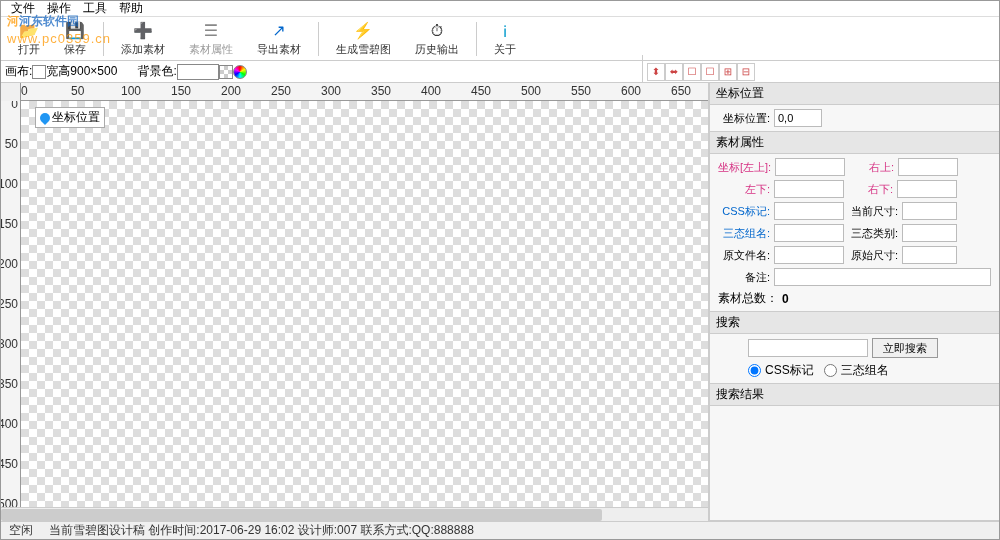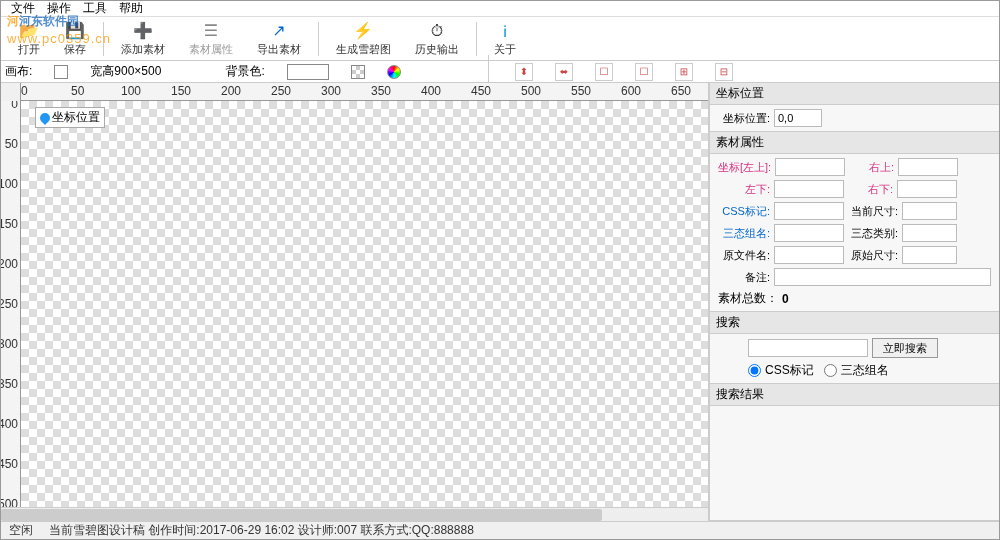--- a/index.html
+++ b/index.html
@@ -4,21 +4,21 @@
 <style>
 * { margin: 0; padding: 0; box-sizing: border-box; font-family: "Microsoft YaHei", sans-serif; font-size: 12px; }
 body { width: 1000px; height: 540px; background: #fff; display: flex; flex-direction: column; border: 1px solid #999; position: relative; overflow: hidden; }
 .menubar { height: 16px; background: #fff; display: flex; gap: 0; padding: 2px 4px; align-items: center; border-bottom: 1px solid #ddd; }
 .menubar span { padding: 1px 6px; cursor: default; }
 .toolbar { height: 44px; display: flex; align-items: center; border-bottom: 1px solid #ccc; padding: 2px 6px; gap: 2px; }
 .tbtn { display: flex; flex-direction: column; align-items: center; padding: 2px 10px; gap: 1px; border: 1px solid transparent; }
 .tbtn .ic { width: 20px; height: 20px; display: flex; align-items: center; justify-content: center; font-size: 16px; }
 .tbtn .lbl { font-size: 11px; color: #333; }
 .sep { width: 1px; height: 34px; background: #ccc; margin: 0 4px; }
-.optbar { height: 22px; display: flex; align-items: center; padding: 1px 4px; border-bottom: 1px solid #ccc; gap: 22px; }
+.optbar { height: 22px; display: flex; align-items: center; padding: 1px 4px; border-bottom: 1px solid #ccc; gap: 0; }
 .optbar .swatch { width: 14px; height: 14px; border: 1px solid #888; background: #fff; }
 .optbar .trans { background-image: linear-gradient(45deg,#ccc 25%,transparent 25%,transparent 75%,#ccc 75%),linear-gradient(45deg,#ccc 25%,transparent 25%,transparent 75%,#ccc 75%); background-size: 8px 8px; background-position: 0 0,4px 4px; }
 .optbar .color-input { width: 42px; height: 16px; border: 1px solid #888; background: #fff; }
 .optbar .pick { width: 14px; height: 14px; border-radius: 50%; background: conic-gradient(red,yellow,lime,cyan,blue,magenta,red); border: 1px solid #888; }
 .optbar .minibtn { width: 18px; height: 18px; border: 1px solid #ccc; display: flex; align-items: center; justify-content: center; font-size: 10px; color: #c44; }
 .main { flex: 1; display: flex; overflow: hidden; }
 .canvas-area { flex: 1; display: flex; flex-direction: column; position: relative; border-right: 1px solid #ccc; overflow: hidden; }
 .ruler-h { height: 18px; display: flex; background: #f4f4f4; border-bottom: 1px solid #999; }
 .corner { width: 20px; height: 18px; border-right: 1px solid #999; background: #f0f0f0; }
 .rh-ticks { flex: 1; position: relative; overflow: hidden; font-size: 9px; color: #333; }

